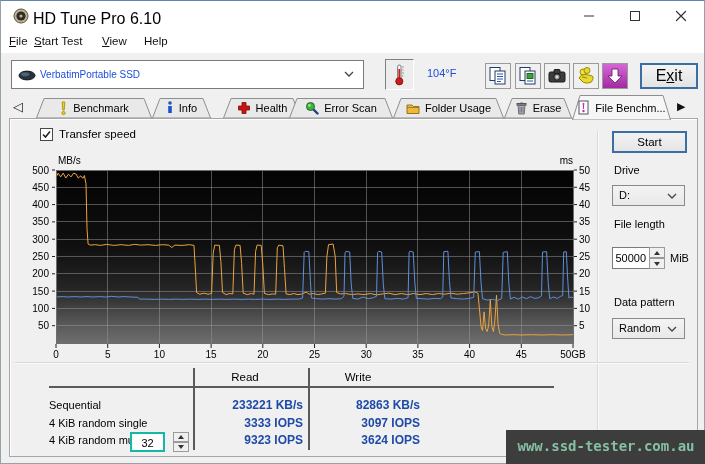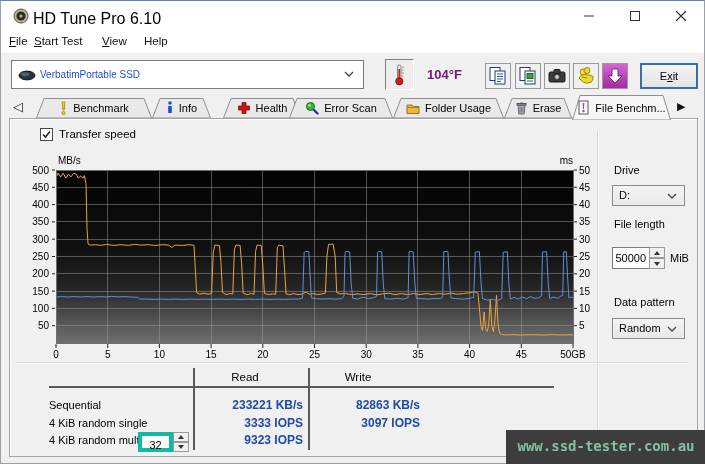--- a/index.html
+++ b/index.html
@@ -11,23 +11,23 @@
 #title-text{position:absolute;left:32px;top:9px;font-size:16px;color:#000}
 .wbtn{position:absolute;top:0;width:46px;height:29px}
 .wbtn .glyph{position:absolute;left:50%;top:50%;transform:translate(-50%,-50%)}
 #btn-min{left:565px}#btn-max{left:611px}#btn-close{left:657px}
 .menu-item{position:absolute;top:34px;font-size:11.5px;color:#111}
 .u{text-decoration:underline}
 #combo-device{position:absolute;left:10px;top:59px;width:353px;height:29px;background:#fff;border:1px solid #7a7a7a}
 #combo-device .txt{position:absolute;left:28px;top:0;line-height:27px;font-size:10px;color:#1d4ed8}
 .chev{position:absolute;right:9px;top:10px}
 #thermo-btn{position:absolute;left:384px;top:58px;width:29px;height:31px;background:#ededed;border:1px solid;border-color:#808080 #ffffff #ffffff #808080}
-#temp-text{position:absolute;left:426px;top:66px;font-size:13px;font-weight:bold;color:#701a75}
+#temp-text{position:absolute;left:426px;top:66px;font-size:11px;font-weight:normal;color:#1d4ed8}
 .tbtn{position:absolute;top:62px;width:26px;height:26px;border:1px solid #9a9a9a;background:#f0f0f0;display:flex;align-items:center;justify-content:center}
-#exit-btn{position:absolute;left:639px;top:62px;width:58px;height:26px;border:2px solid #3a6ea5;background:linear-gradient(#f4f4f4,#e3e3e3);text-align:center;line-height:22px;font-size:11px;color:#000}
+#exit-btn{position:absolute;left:639px;top:62px;width:58px;height:26px;border:2px solid #3a6ea5;background:linear-gradient(#f4f4f4,#e3e3e3);text-align:center;line-height:22px;font-size:16px;color:#000}
 .tab{position:absolute;top:97px;height:20px;display:flex;align-items:center;justify-content:center;gap:5px;font-size:11px;color:#000}
 .tab.active{top:94px;height:25px;font-weight:normal;z-index:5}
 .tab svg.tabbg{position:absolute;inset:0;width:100%;height:100%}
 .tab .lbl,.tab .ticon{position:relative}
 #arrow-left{position:absolute;left:12px;top:98px;font-size:13px;color:#222;font-family:"DejaVu Sans",sans-serif}
 #arrow-right{position:absolute;left:676px;top:99px;font-size:11px;color:#111;font-family:"DejaVu Sans",sans-serif}
 #panel{position:absolute;left:8px;top:117px;width:689px;height:339px;background:#f0f0f0;border:1px solid #a6a6a6;box-shadow:inset 1px 1px 0 #fff}
 #checkbox{position:absolute;left:39px;top:127px;width:13px;height:13px;background:#fff;border:1px solid #494949}
 #checkbox-label{position:absolute;left:58px;top:127px;font-size:11.5px}
 #chart{position:absolute;left:0;top:140px}
@@ -45,21 +45,21 @@
 .tri-up{width:0;height:0;border-left:3px solid transparent;border-right:3px solid transparent;border-bottom:4px solid #333}
 .tri-dn{width:0;height:0;border-left:3px solid transparent;border-right:3px solid transparent;border-top:4px solid #333}
 #spin-filelen{left:648px;top:246px;height:22px}
 #spin-multi{left:172px;top:431px;height:20px}
 #mib-label{position:absolute;left:669px;top:251px;font-size:11px}
 .vline{position:absolute;width:2px;background:#5a5a5a;top:367px;height:82px}
 #hline{position:absolute;left:48px;top:385px;width:505px;height:2px;background:#5a5a5a}
 .thead{position:absolute;top:370px;width:90px;text-align:center;font-size:11.5px;color:#000}
 .trow-label{position:absolute;left:48px;font-size:11px;color:#000}
 .tval{position:absolute;width:152px;text-align:right;font-size:12px;font-weight:bold;color:#1e4aa8}
-#multi-input{position:absolute;left:137px;top:431px;width:35px;height:20px;background:#fff;border:4px solid #14b8a6;font-size:11px;text-align:center;line-height:18px}
+#multi-input{position:absolute;left:129px;top:431px;width:35px;height:20px;background:#fff;border:2px solid #14b8a6;font-size:11px;text-align:center;line-height:18px}
 #watermark{position:absolute;left:505px;top:429px;width:200px;height:35px;background:#3d3d3d;text-align:center}
 #watermark span{color:#86c0a2;font-family:"DejaVu Sans Mono",monospace;font-weight:bold;font-size:14px;line-height:33px}
 text{font-family:"Liberation Sans",sans-serif}
 </style>
 </head>
 <body>
 
 <div id="win">
   <div id="topstrip"></div>
 
@@ -327,20 +327,21 @@
       <text x="520.3" y="357" text-anchor="middle" font-size="10" fill="#000">45</text>
       <line x1="572" y1="343" x2="572" y2="347" stroke="#222"></line>
       <text x="572" y="357" text-anchor="middle" font-size="10" fill="#000">50GB</text>
       <text x="57" y="163" text-anchor="start" font-size="10" fill="#000">MB/s</text>
       <text x="572" y="163" text-anchor="end" font-size="10" fill="#000">ms</text>
     </svg>
 
   <div class="groove-v"></div>
   <div class="groove-h"></div>
 
+  <div id="start-btn">Start</div>
   <div class="rlabel" style="top:163px">Drive</div>
   <div class="rcombo" style="top:184px">
     <span class="txt">D:</span>
     <svg class="chev" width="10" height="6" viewBox="0 0 10 6">
         <path d="M1 1 L5 5 L9 1" fill="none" stroke="#444" stroke-width="1.3"></path>
       </svg>
   </div>
   <div class="rlabel" style="top:217px">File length</div>
   <div id="filelen-input">50000</div>
   <div class="spin" id="spin-filelen">
@@ -368,20 +369,21 @@
 
   <div class="trow-label" style="top:398px">Sequential</div>
   <div class="trow-label" style="top:416px">4 KiB random single</div>
   <div class="trow-label" style="top:433px">4 KiB random multi</div>
 
   <div class="tval" style="left:150px;top:397px">233221 KB/s</div>
   <div class="tval" style="left:150px;top:415px">3333 IOPS</div>
   <div class="tval" style="left:150px;top:432px">9323 IOPS</div>
   <div class="tval" style="left:267px;top:397px">82863 KB/s</div>
   <div class="tval" style="left:267px;top:415px">3097 IOPS</div>
+  <div class="tval" style="left:267px;top:432px">3624 IOPS</div>
 
   <div id="multi-input">32</div>
   <div class="spin" id="spin-multi">
     <div class="sb up">
         <div class="tri-up"></div>
       </div>
     <div class="sb dn">
         <div class="tri-dn"></div>
       </div>
   </div>

